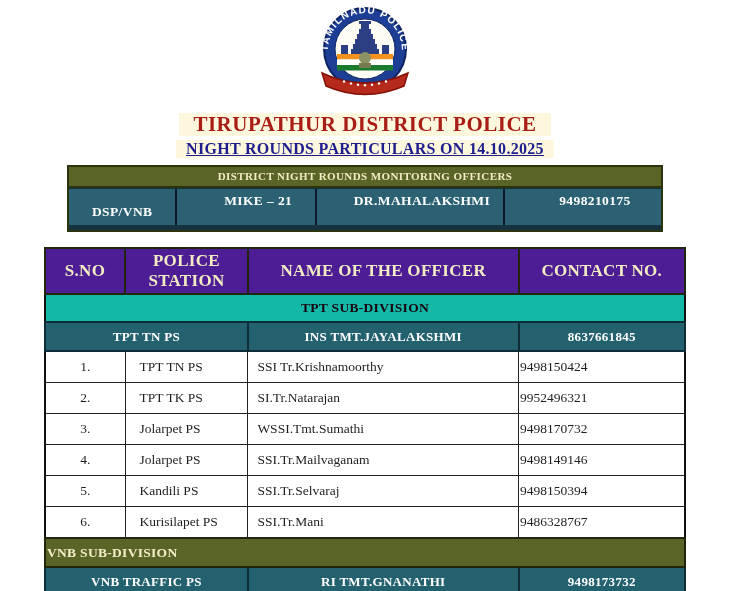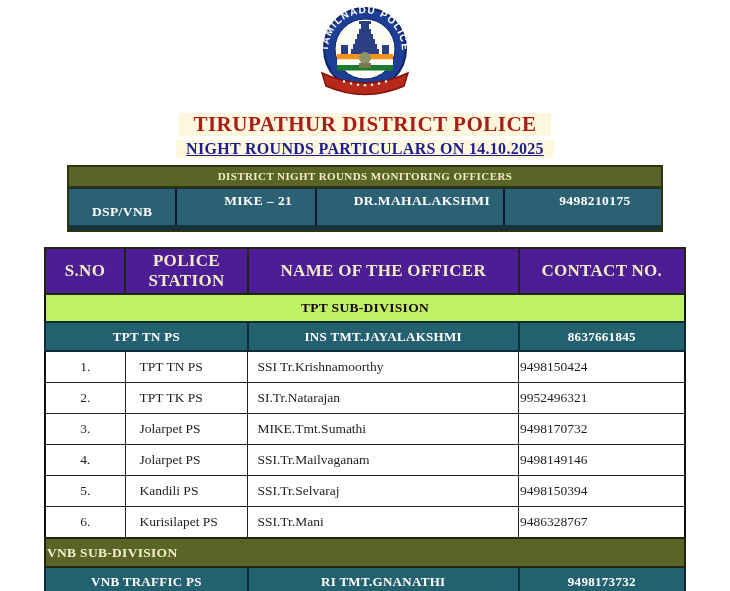--- a/index.html
+++ b/index.html
@@ -37,21 +37,21 @@
   .mc1{width:20.7%;margin-top:11px;} .mc2{width:22.1%;} .mc3{width:31.5%;} .mc4{width:25.7%;}
 
   .table-wrap{width:642px;margin:15px auto 0;}
   table{border-collapse:collapse;width:100%;table-layout:fixed;border:2px solid #111;}
   th{
     background:#4c1d95;color:#f1ecc3;font-size:17px;font-weight:bold;
     border:2px solid #20250b;padding:2px 1px;height:30px;letter-spacing:.3px;
   }
   td{font-size:13.5px;color:#1e1e1e;border:1px solid #222;}
   tr.section-pink td{
-    background:#bef264;color:#17030f;font-weight:bold;text-align:center;
+    background:#14b8a6;color:#17030f;font-weight:bold;text-align:center;
     font-size:13.5px;height:24px;letter-spacing:.3px;
   }
   tr.section-olive td{
     background:#5a6426;color:#f3eec7;font-weight:bold;text-align:left;
     font-size:13.5px;height:25px;border:2px solid #20250b;letter-spacing:.3px;
   }
   tr.subhead td{
     background:#24616f;color:#ffffff;font-weight:bold;text-align:center;
     font-size:13px;height:25px;border:2px solid #0f2d39;letter-spacing:.3px;
   }
@@ -167,21 +167,21 @@
         </tr>
         <tr class="data">
           <td class="sno">2.</td>
           <td class="station">TPT TK PS</td>
           <td class="officer">SI.Tr.Natarajan</td>
           <td class="contact">9952496321</td>
         </tr>
         <tr class="data">
           <td class="sno">3.</td>
           <td class="station">Jolarpet PS</td>
-          <td class="officer">MIKE.Tmt.Sumathi</td>
+          <td class="officer">WSSI.Tmt.Sumathi</td>
           <td class="contact">9498170732</td>
         </tr>
         <tr class="data">
           <td class="sno">4.</td>
           <td class="station">Jolarpet PS</td>
           <td class="officer">SSI.Tr.Mailvaganam</td>
           <td class="contact">9498149146</td>
         </tr>
         <tr class="data">
           <td class="sno">5.</td>

